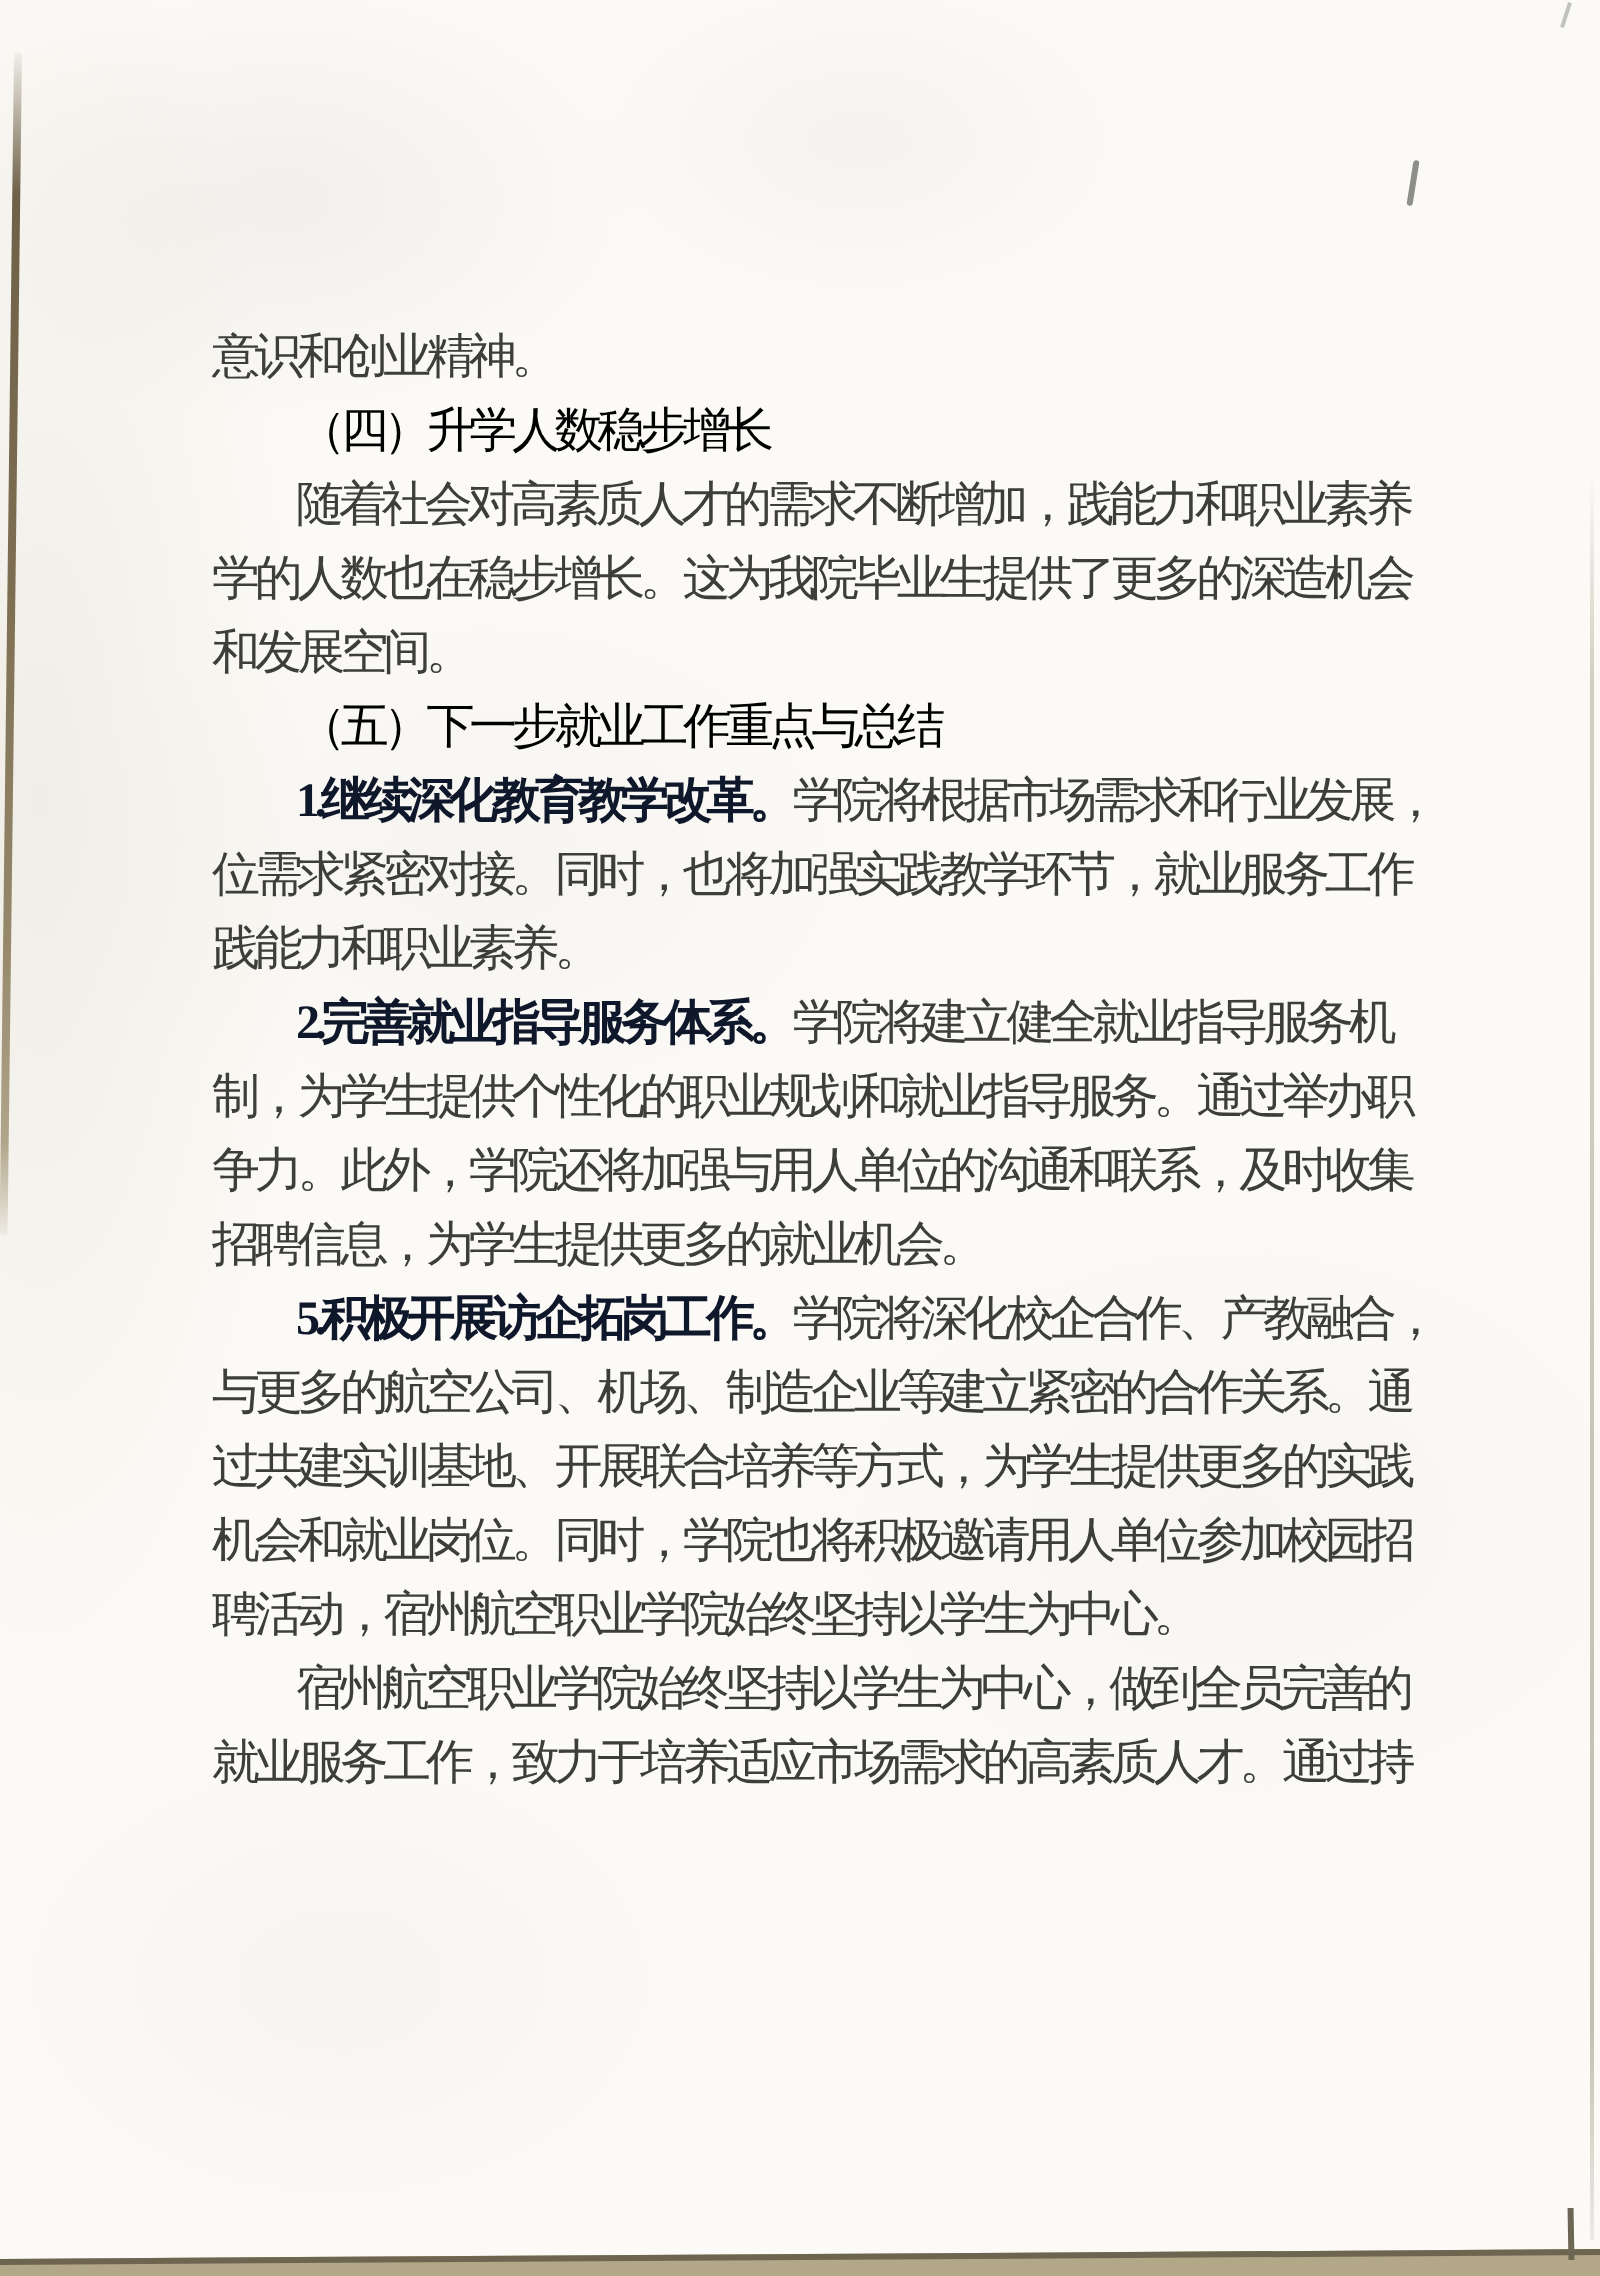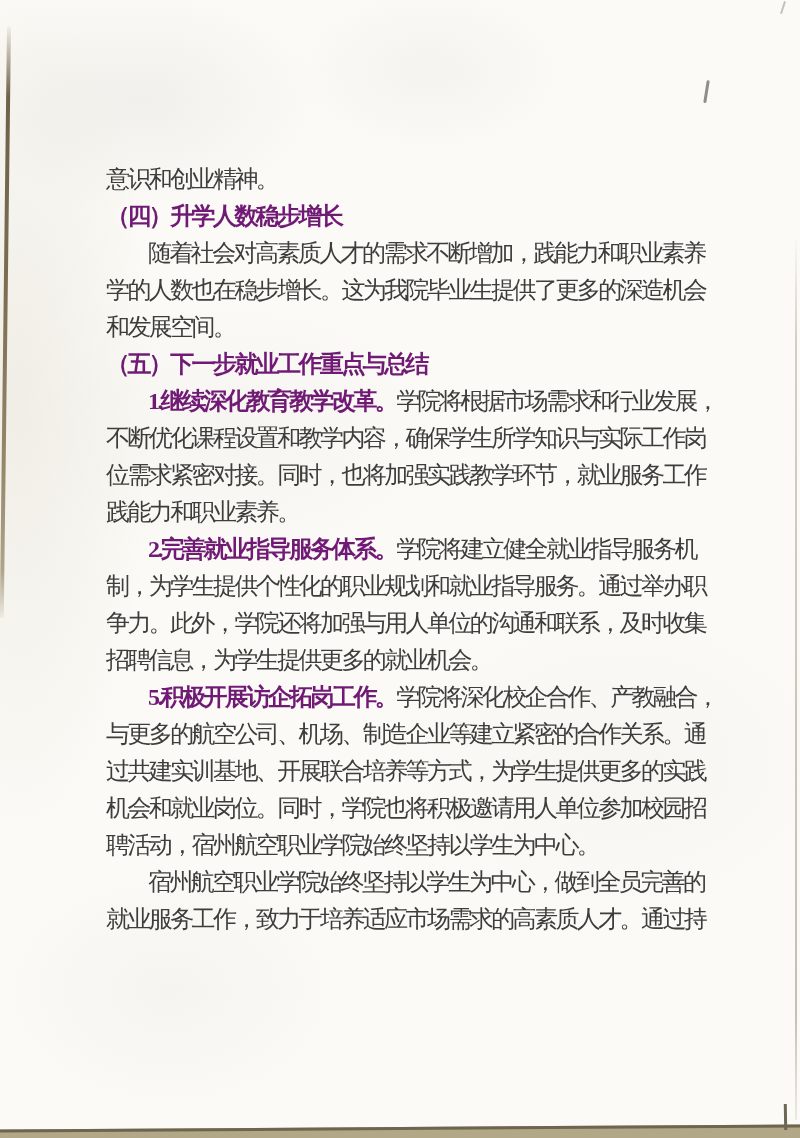--- a/index.html
+++ b/index.html
@@ -30,22 +30,22 @@
     left: 106px;
     top: 161px;
     width: 606px;
     font-size: 24px;
     line-height: 37px;
     letter-spacing: -2.6px;
     color: #3d3d3b;
   }
   .line { height: 37px; white-space: nowrap; }
   .line.indent { padding-left: 42px; }
-  .seg.bold { font-weight: bold; color: #701a75; }
-  .line.heading .seg { font-weight: bold; color: #701a75; }
+  .seg.bold { font-weight: bold; color: #0f172a; }
+  .line.heading .seg { font-weight: normal; color: #000000; margin-left: 43px; }
 
   
   .edge-left {
     position: absolute;
     left: 7px; top: 26px;
     width: 3.5px; height: 592px;
     transform-origin: top center;
     transform: rotate(0.7deg);
     background: linear-gradient(to bottom,
       rgba(120,106,76,0.05),
@@ -105,21 +105,20 @@
   <div class="paper"></div>
 
   <div class="text-block">
       <div class="line"><span class="seg">意识和创业精神。</span></div>
       <div class="line heading"><span class="seg bold">（四）升学人数稳步增长</span></div>
       <div class="line indent"><span class="seg">随着社会对高素质人才的需求不断增加，践能力和职业素养</span></div>
       <div class="line"><span class="seg">学的人数也在稳步增长。这为我院毕业生提供了更多的深造机会</span></div>
       <div class="line"><span class="seg">和发展空间。</span></div>
       <div class="line heading"><span class="seg bold">（五）下一步就业工作重点与总结</span></div>
       <div class="line indent"><span class="seg bold">1.继续深化教育教学改革。</span><span class="seg">学院将根据市场需求和行业发展，</span></div>
-      <div class="line"><span class="seg">不断优化课程设置和教学内容，确保学生所学知识与实际工作岗</span></div>
       <div class="line"><span class="seg">位需求紧密对接。同时，也将加强实践教学环节，就业服务工作</span></div>
       <div class="line"><span class="seg">践能力和职业素养。</span></div>
       <div class="line indent"><span class="seg bold">2.完善就业指导服务体系。</span><span class="seg">学院将建立健全就业指导服务机</span></div>
       <div class="line"><span class="seg">制，为学生提供个性化的职业规划和就业指导服务。通过举办职</span></div>
       <div class="line"><span class="seg">争力。此外，学院还将加强与用人单位的沟通和联系，及时收集</span></div>
       <div class="line"><span class="seg">招聘信息，为学生提供更多的就业机会。</span></div>
       <div class="line indent"><span class="seg bold">5.积极开展访企拓岗工作。</span><span class="seg">学院将深化校企合作、产教融合，</span></div>
       <div class="line"><span class="seg">与更多的航空公司、机场、制造企业等建立紧密的合作关系。通</span></div>
       <div class="line"><span class="seg">过共建实训基地、开展联合培养等方式，为学生提供更多的实践</span></div>
       <div class="line"><span class="seg">机会和就业岗位。同时，学院也将积极邀请用人单位参加校园招</span></div>

